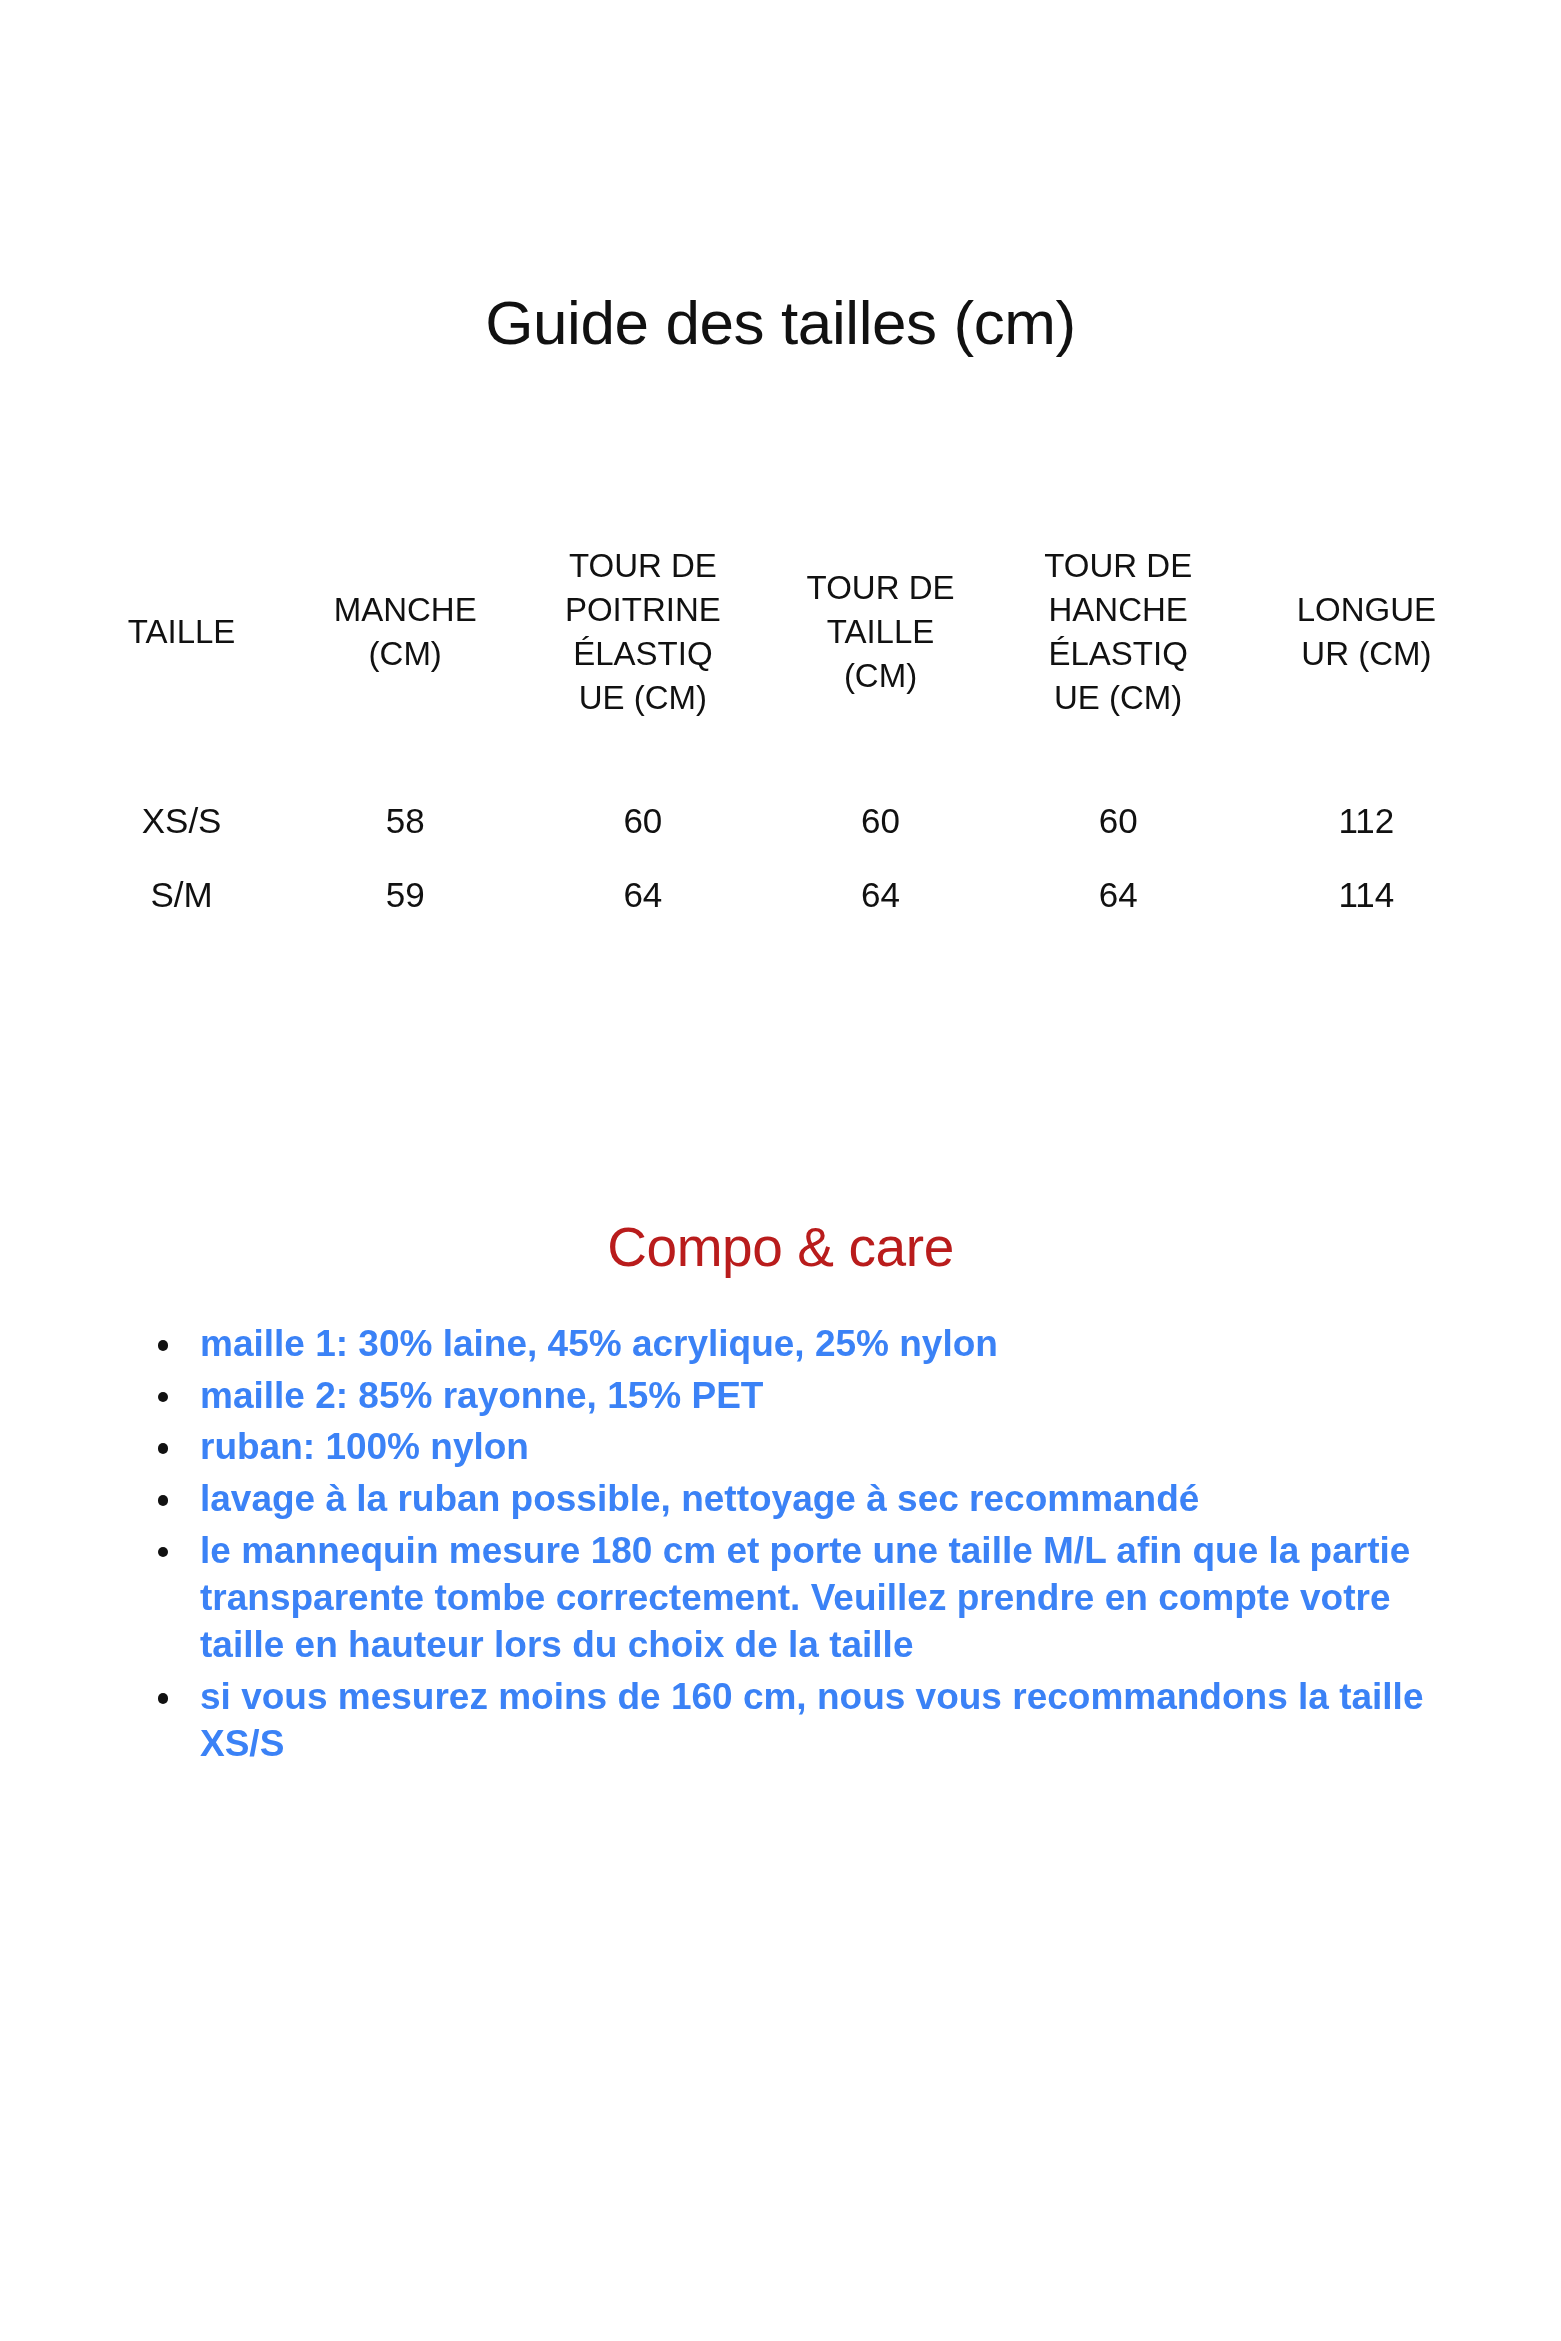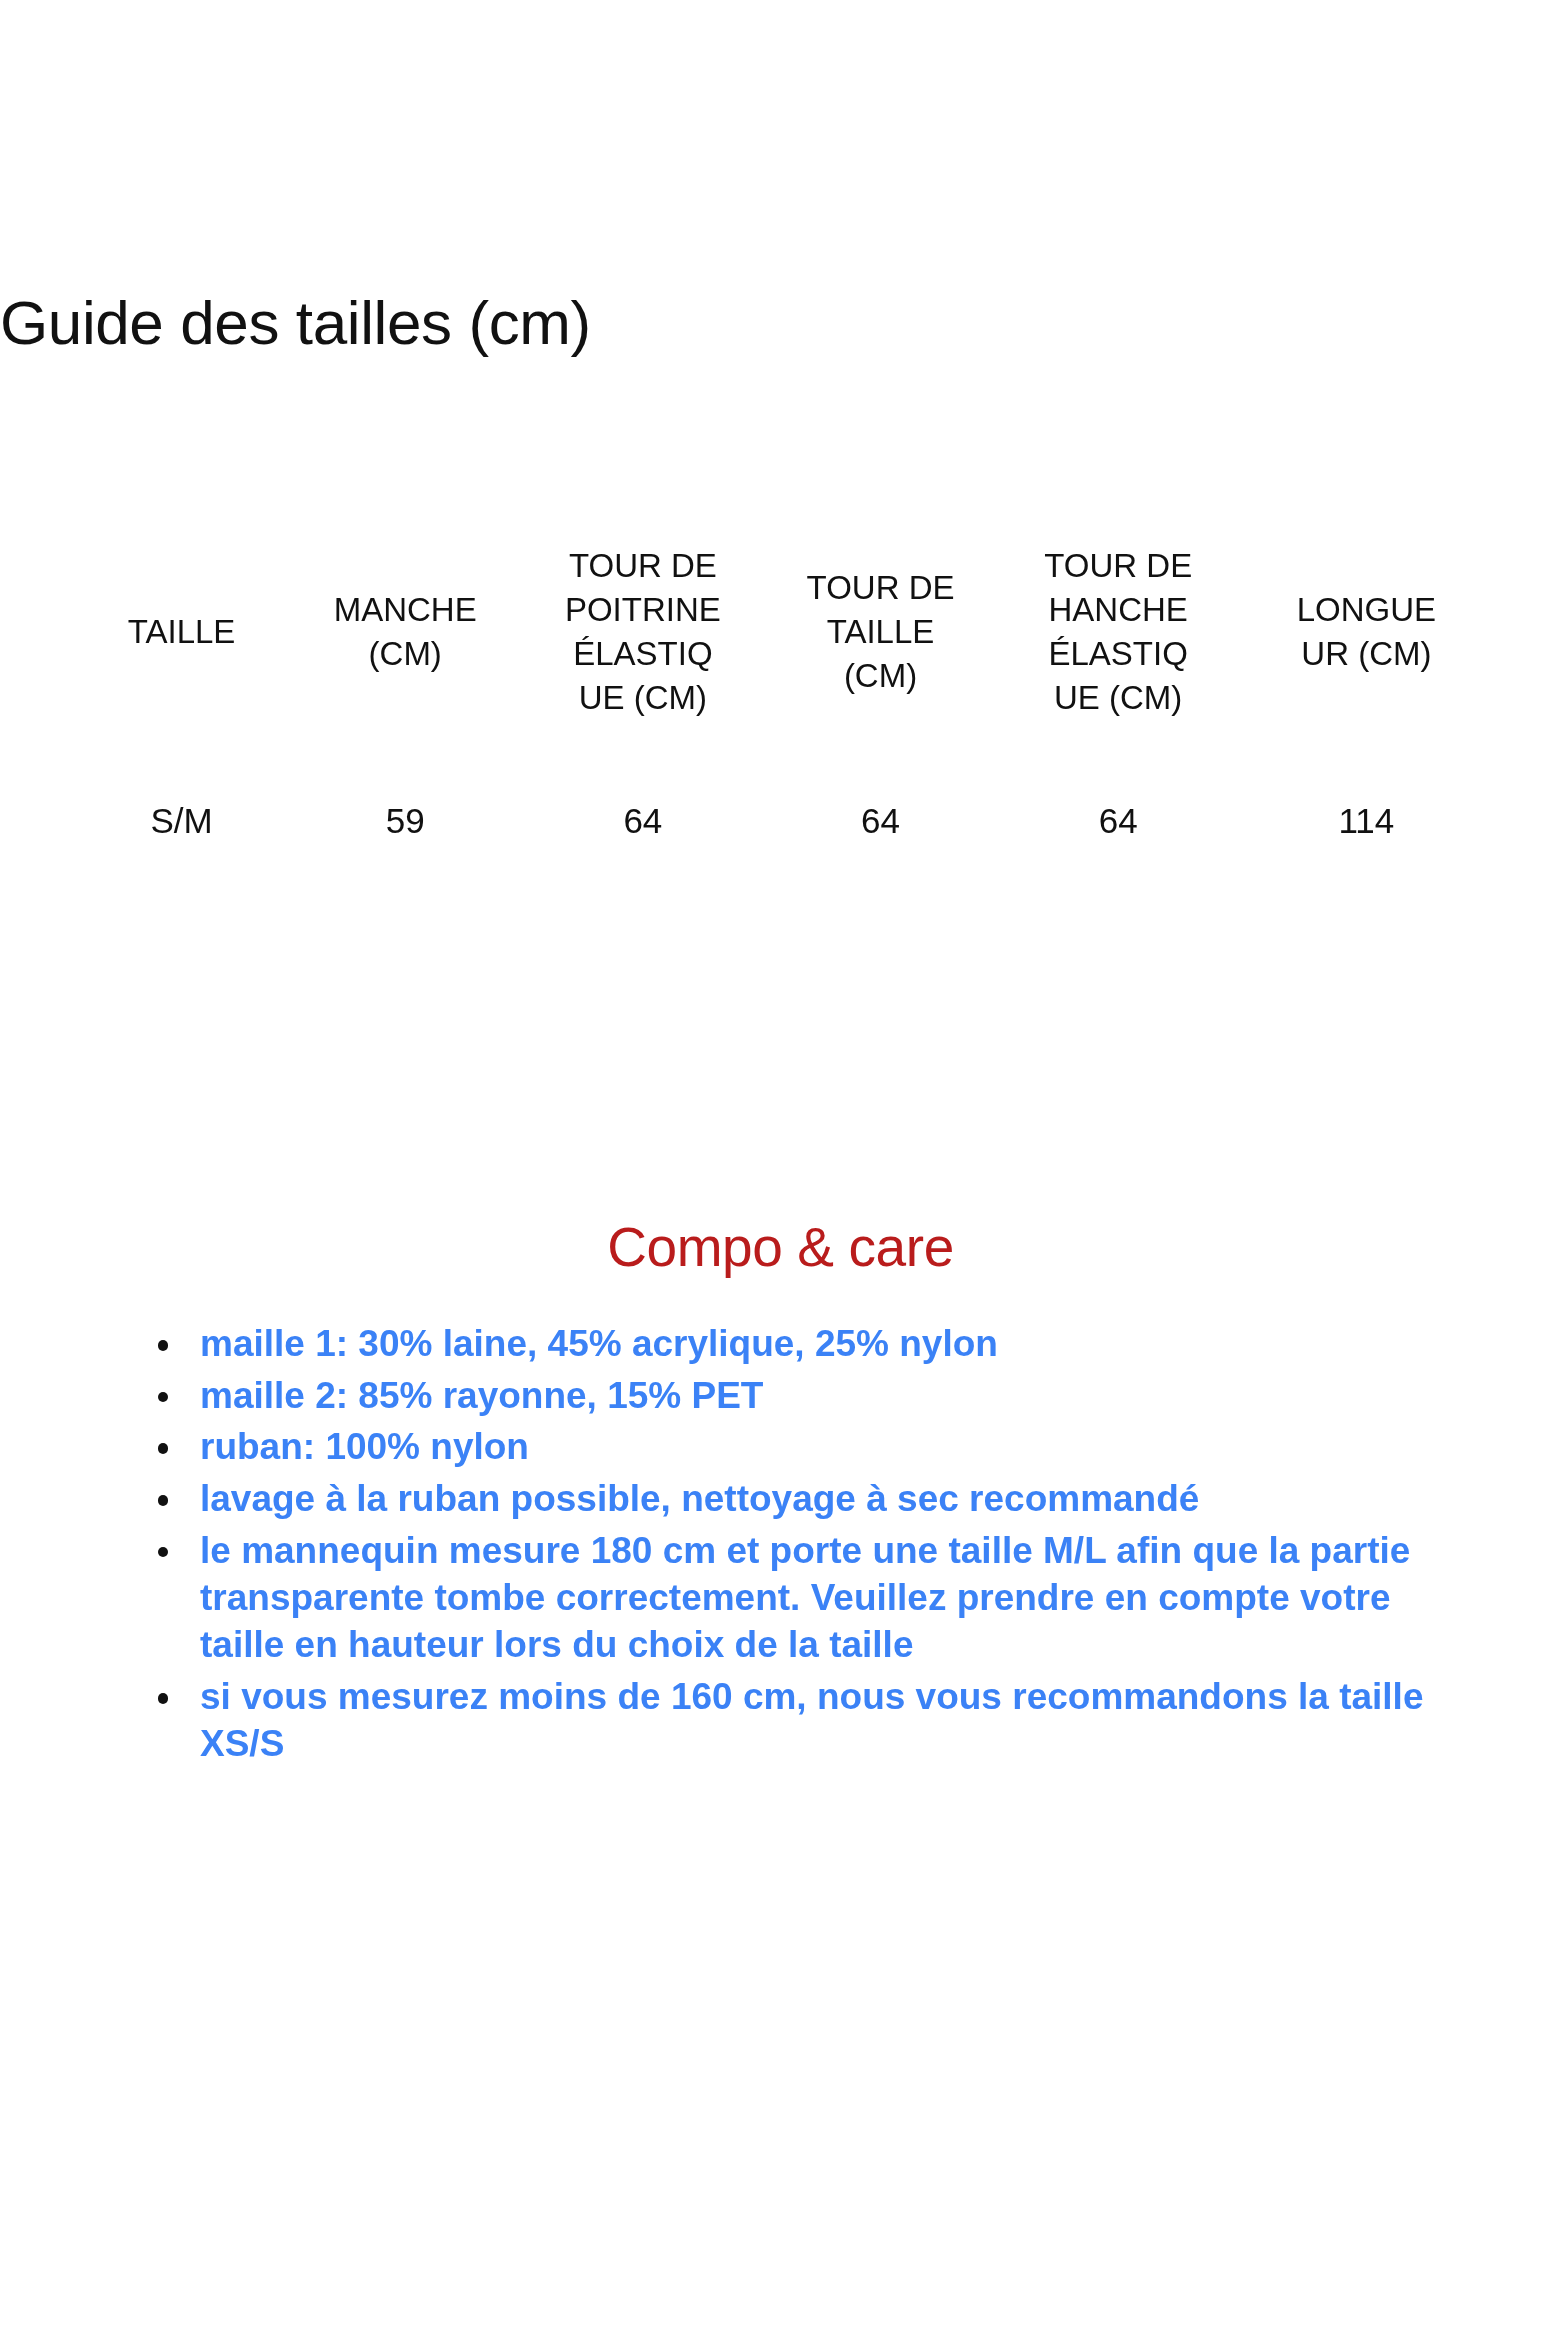--- a/index.html
+++ b/index.html
@@ -23,20 +23,21 @@
     box-sizing: border-box;
     overflow: hidden;
   }
 
   
   .page-title {
     position: absolute;
     top: 247px;
     left: 0;
     width: 1561px;
+    text-align: center;
     font-size: 62px;
     font-weight: 400;
     letter-spacing: -0.4px;
     line-height: 1.1;
     color: #111111;
     white-space: nowrap;
   }
 
   
   .size-table {
@@ -164,20 +165,28 @@
           <span>UE (CM)</span>
         </th>
         <th>
           <span>LONGUE</span><br>
           <span>UR (CM)</span>
         </th>
       </tr>
     </thead>
     <tbody>
       <tr>
+        <td>XS/S</td>
+        <td>58</td>
+        <td>60</td>
+        <td>60</td>
+        <td>60</td>
+        <td>112</td>
+      </tr>
+      <tr>
         <td>S/M</td>
         <td>59</td>
         <td>64</td>
         <td>64</td>
         <td>64</td>
         <td>114</td>
       </tr>
     </tbody>
   </table>
 

